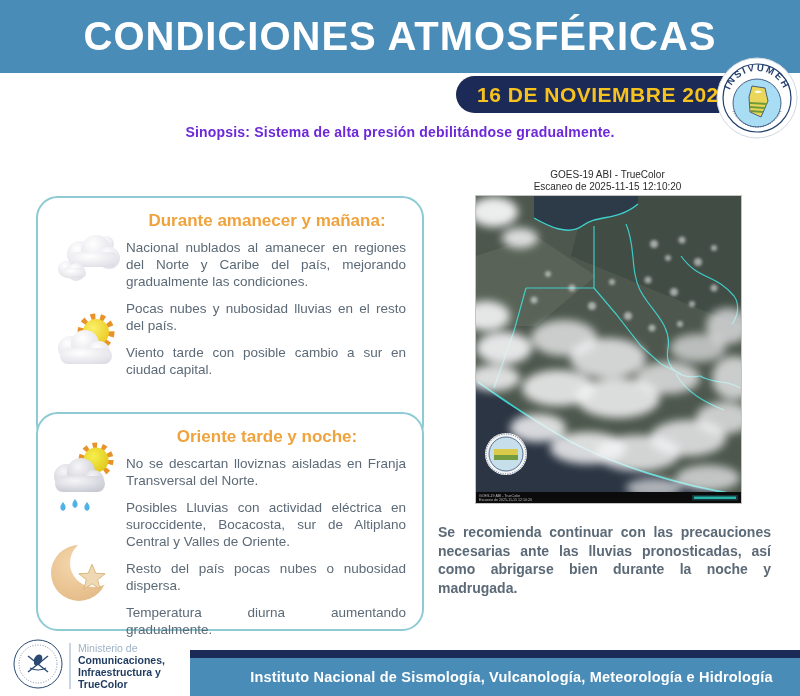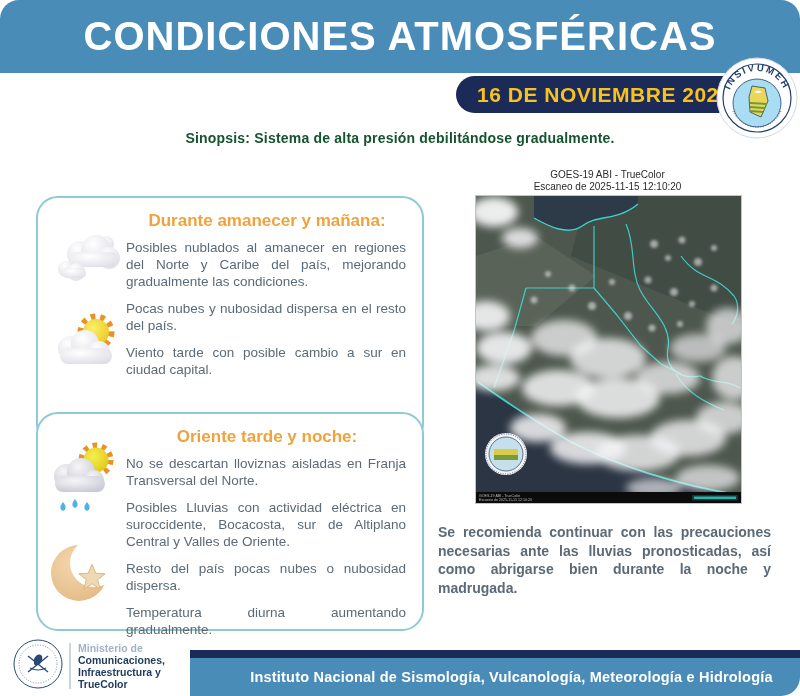--- a/index.html
+++ b/index.html
@@ -1,48 +1,48 @@
 <!DOCTYPE html>
 <html><head>
 <meta charset="utf-8">
 <style>
   html,body{margin:0;padding:0;background:#ffffff;}
   .page{position:relative;width:800px;height:696px;background:#ffffff;overflow:hidden;
-        font-family:"Liberation Sans",sans-serif;border-radius:19px;}
+        font-family:"Liberation Sans",sans-serif;}
   
   .header{position:absolute;left:0;top:0;width:800px;height:73px;background:#4a8cb8;
           display:flex;align-items:center;justify-content:center;}
   .header-title{color:#ffffff;font-size:40px;font-weight:bold;letter-spacing:1px;white-space:nowrap;}
   .date-pill{position:absolute;left:456px;top:76px;width:322px;height:37px;background:#1b2a56;
              border-radius:19px;display:flex;align-items:center;justify-content:center;}
   .date-pill span{color:#f7c21e;font-size:21px;font-weight:bold;letter-spacing:.5px;padding-right:26px;}
   .insivumeh-logo{position:absolute;left:716px;top:57px;width:82px;height:82px;}
-  .synopsis{position:absolute;left:0;top:130px;width:800px;text-align:center;
-            color:#14532d;font-size:14px;font-weight:bold;letter-spacing:.2px;}
+  .synopsis{position:absolute;left:0;top:124px;width:800px;text-align:center;
+            color:#6d28d9;font-size:14px;font-weight:bold;letter-spacing:.2px;}
   
   .card{position:absolute;left:36px;width:388px;background:#ffffff;border:2px solid #8ecad3;
         border-radius:22px;box-sizing:border-box;}
   .card1{top:196px;height:250px;}
   .card2{top:412px;height:219px;}
   .card-title{margin:13px 14px 8px 88px;text-align:center;color:#f0a33c;font-size:17px;font-weight:bold;}
   .card-body{margin:0 16px 0 88px;}
   .card-body p{margin:0 0 10px 0;color:#5c6a77;font-size:13.5px;line-height:17px;
                text-align:justify;}
   .card-icon{position:absolute;}
   
   .sat-caption{position:absolute;left:475px;top:169px;width:265px;text-align:center;
                color:#2b2b2b;font-size:10px;line-height:12px;}
   .sat-wrap{position:absolute;left:475px;top:195px;width:265px;height:307px;border:1px solid #c4c4c4;}
   .recommendation{position:absolute;left:438px;top:523px;width:333px;color:#5c6a77;
                   font-size:14px;line-height:18.5px;text-align:justify;font-weight:bold;}
   
   .footer-left{position:absolute;left:12px;top:638px;display:flex;align-items:center;}
   .footer-divider{width:2px;height:46px;background:#c9d6e2;margin:0 7px 0 5px;}
   .ministry{font-size:10.5px;line-height:12px;color:#1e3a5f;font-weight:bold;}
-  .ministry .light{color:#9fb3c8;font-weight:bold;}
+  .ministry .light{color:#9fb3c8;font-weight:normal;}
   .footer-bar{position:absolute;left:190px;top:650px;width:643px;height:46px;background:#4a8cb8;}
   .footer-bar .navy-strip{position:absolute;left:0;top:0;width:100%;height:8px;background:#1b2a56;}
   .footer-bar .inst{position:absolute;left:0;top:8px;width:100%;height:38px;display:flex;
                     align-items:center;justify-content:center;color:#ffffff;
                     font-size:14.5px;font-weight:bold;letter-spacing:.2px;white-space:nowrap;}
 </style>
 </head>
 <body>
 
 <div class="page">
@@ -113,22 +113,22 @@
         <circle cx="44" cy="22" r="13" fill="url(#sunA)"></circle>
         <g fill="url(#cldB)">
           <circle cx="18" cy="38" r="12"></circle>
           <circle cx="33" cy="34" r="14"></circle>
           <circle cx="47" cy="42" r="11"></circle>
           <rect x="8" y="38" width="52" height="16" rx="8"></rect>
         </g>
       </svg>
     </div>
     <div class="card-body">
-      <p>Posibles nublados al amanecer en regiones del Norte y Caribe del país, mejorando gradualmente las condiciones.</p>
-      <p>Pocas nubes y nubosidad dispersa en el resto del país.</p>
+      <p>Nacional nublados al amanecer en regiones del Norte y Caribe del país, mejorando gradualmente las condiciones.</p>
+      <p>Pocas nubes y nubosidad lluvias en el resto del país.</p>
       <p>Viento tarde con posible cambio a sur en ciudad capital.</p>
     </div>
   </div>
 
   <div class="card card2">
     <div class="card-title">Oriente tarde y noche:</div>
     <div class="card-icon" style="left:8px;top:26px;">
       <svg width="80" height="82" viewBox="0 0 80 82">
         <defs>
           <radialGradient id="sunB" cx="40%" cy="35%" r="80%">

